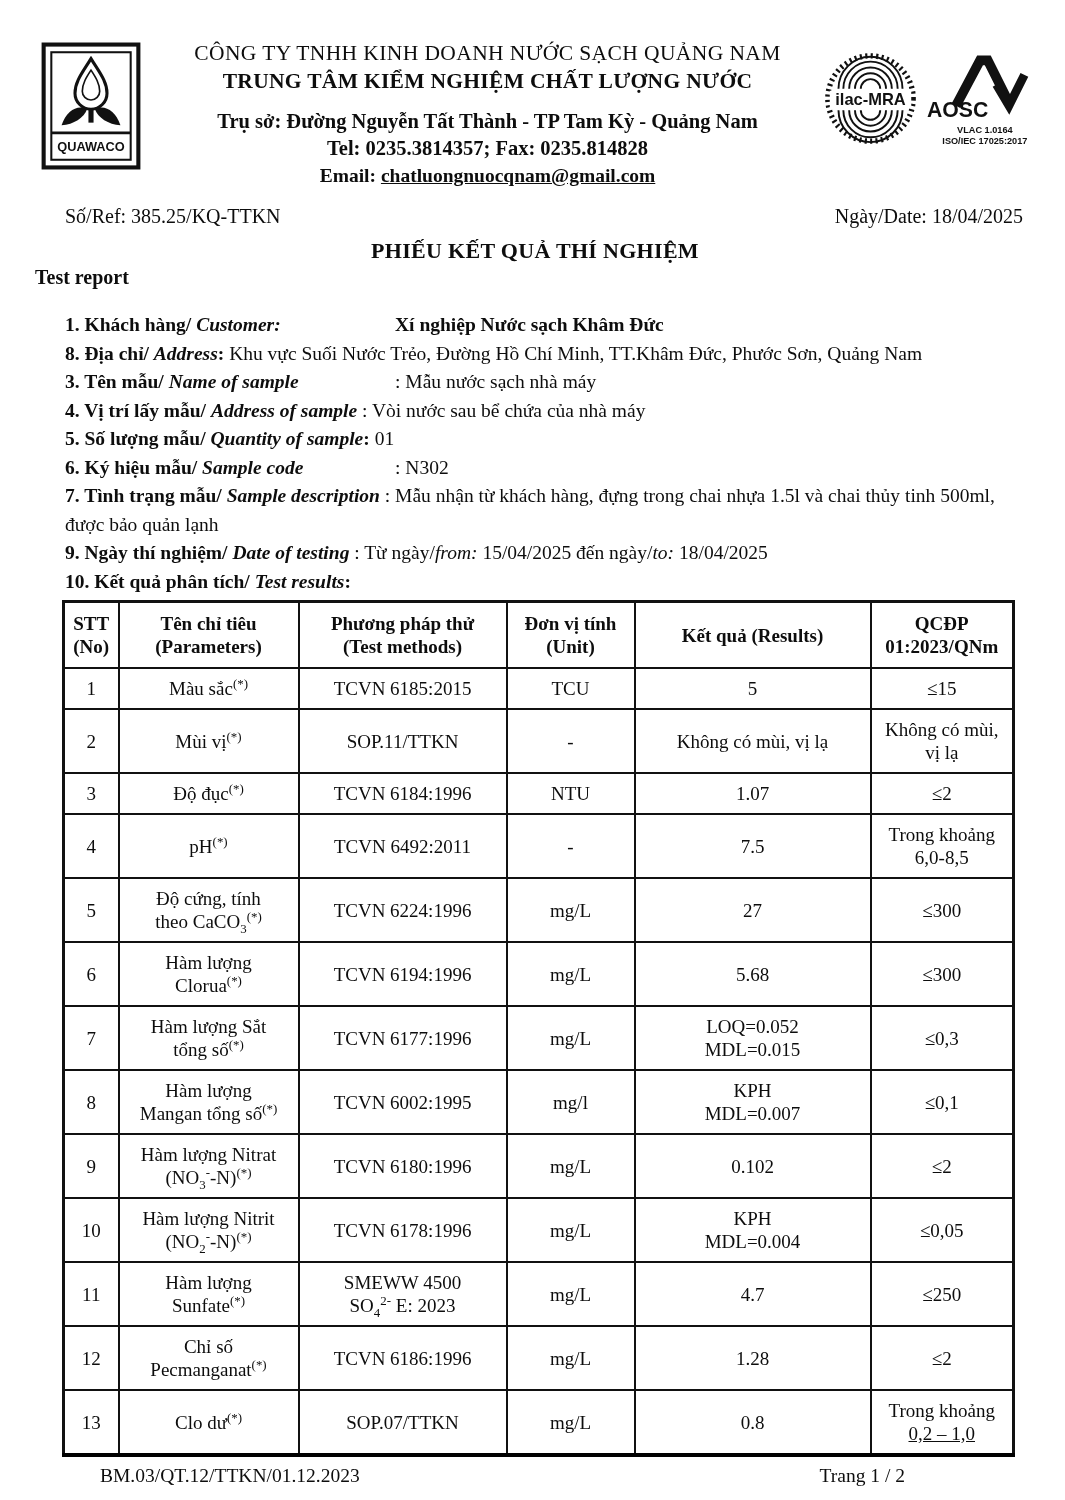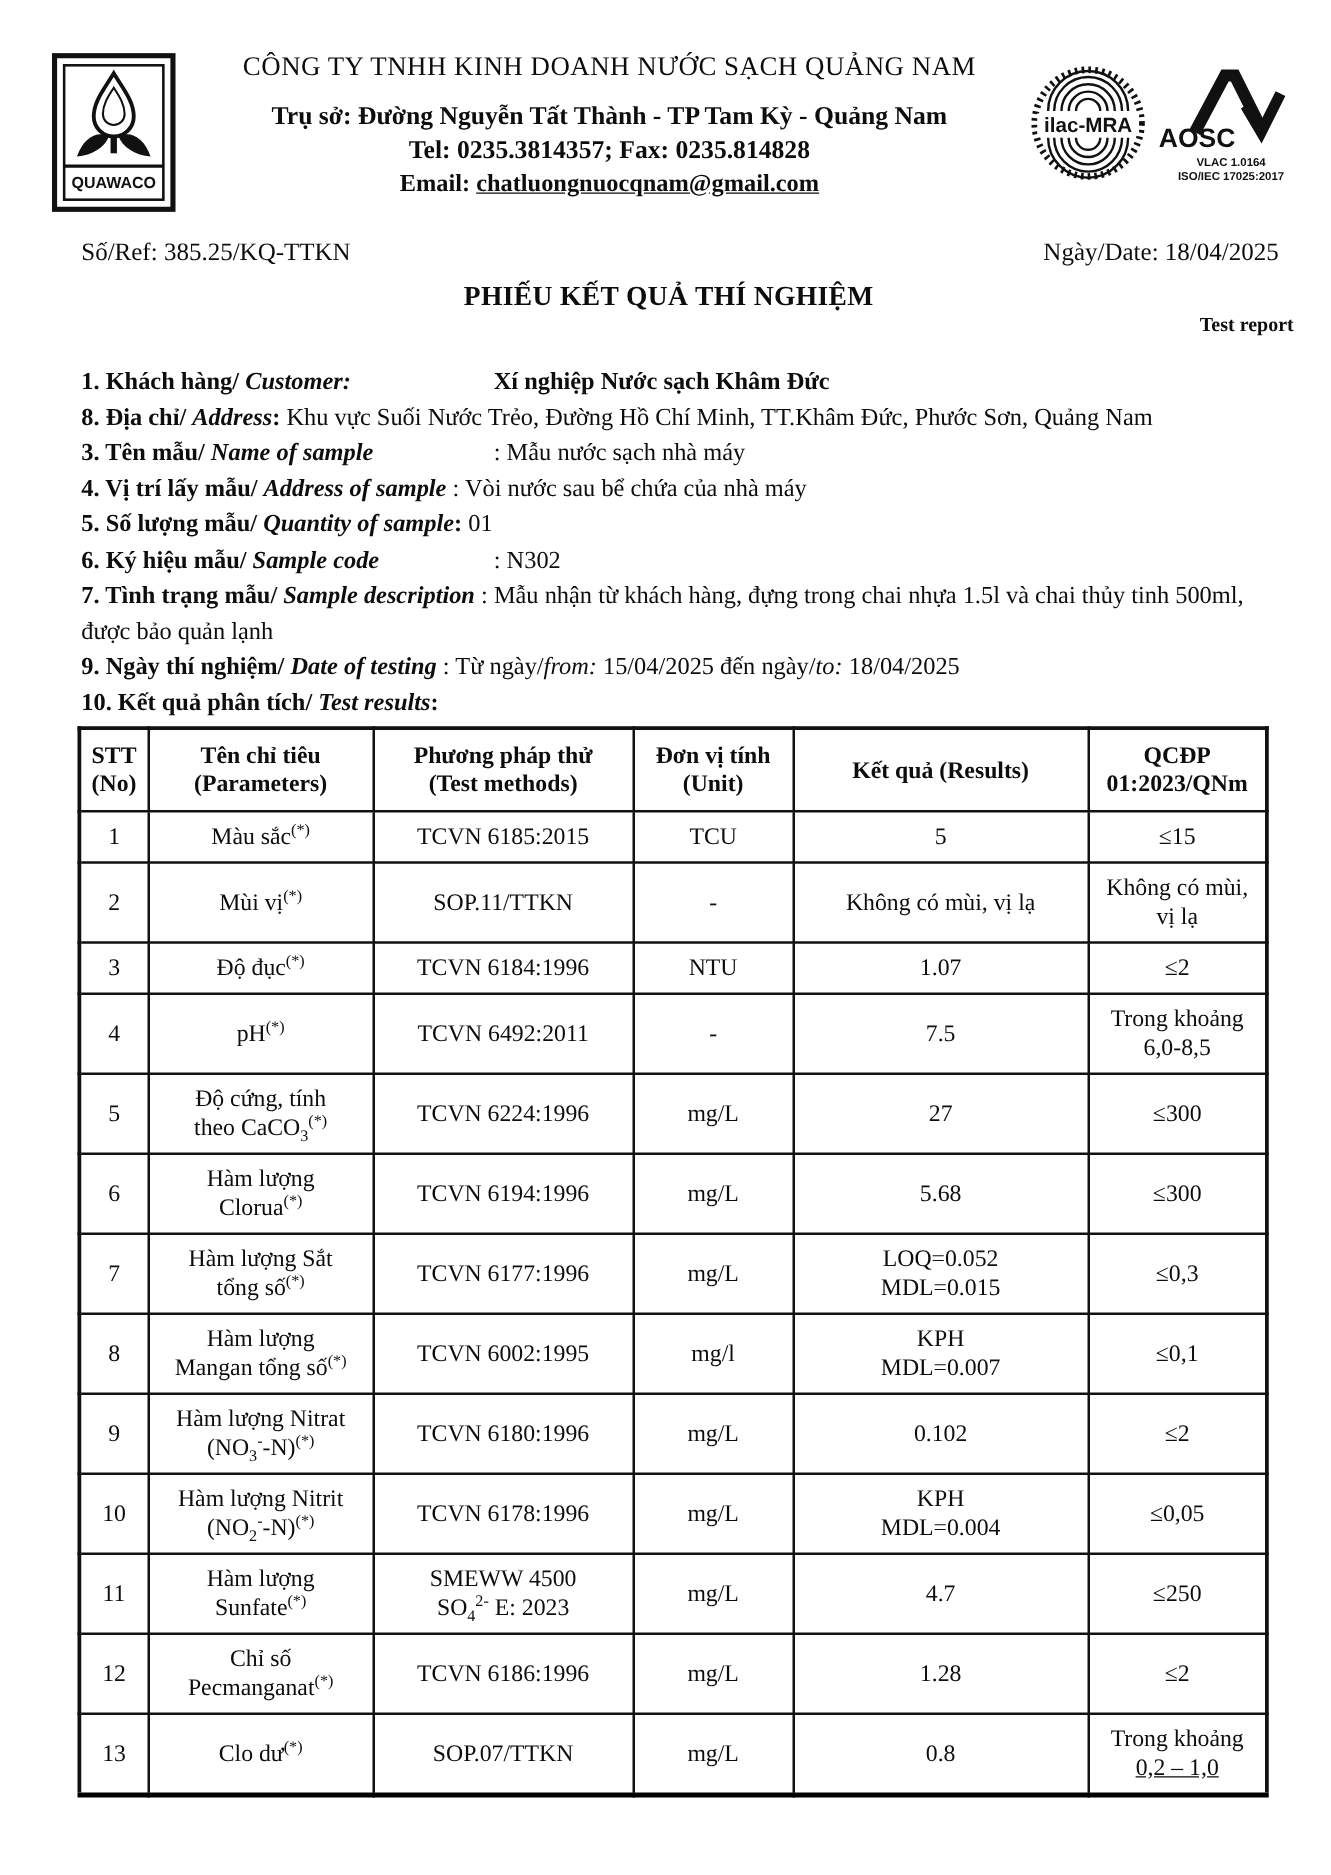--- a/index.html
+++ b/index.html
@@ -18,21 +18,21 @@
   .hdr-line5{font-size:19.5px;font-weight:bold;line-height:27px;}
   .hdr-line5 .email{text-decoration:underline;}
   .logos-right{flex:0 0 212px;display:flex;align-items:center;gap:8px;padding-top:10px;}
 
   
   .ref-row{display:flex;justify-content:space-between;margin-top:16px;
            padding:0 12px 0 30px;font-size:20px;}
 
   
   .title-vi{text-align:center;font-size:22px;font-weight:bold;margin-top:10px;letter-spacing:0.3px;}
-  .title-en{text-align:right;font-size:16px;font-weight:bold;margin-top:2px;}
+  .title-en{text-align:left;font-size:20px;font-weight:bold;margin-top:2px;}
 
   
   .info-list{margin:22px 0 0 30px;font-size:19.5px;line-height:28.5px;width:960px;}
   .info-item{margin:0;}
   .info-label{display:inline-block;}
   .lw-a{min-width:330px;}
   .lw-b{min-width:378px;}
   .b{font-weight:bold;}
   .i{font-style:italic;}
   .u{text-decoration:underline;}
@@ -67,20 +67,21 @@
         <rect x="37" y="52" width="4" height="11" fill="#111"></rect>
         <path d="M16 65 C20 53 29 48.5 36 52.5 C33.5 59 25.5 64.5 16 65 Z" fill="#111"></path>
         <path d="M62 65 C58 53 49 48.5 42 52.5 C44.5 59 52.5 64.5 62 65 Z" fill="#111"></path>
         <line x1="8" y1="71" x2="70" y2="71" stroke="#111" stroke-width="2"></line>
         <text x="39" y="85" text-anchor="middle" font-size="10" font-weight="bold" fill="#111">QUAWACO</text>
       </svg>
     </div>
 
     <div class="hdr-center">
       <div class="hdr-line1">CÔNG TY TNHH KINH DOANH NƯỚC SẠCH QUẢNG NAM</div>
+      <div class="hdr-line2">TRUNG TÂM KIỂM NGHIỆM CHẤT LƯỢNG NƯỚC</div>
       <div class="hdr-line3">Trụ sở: Đường Nguyễn Tất Thành - TP Tam Kỳ -  Quảng Nam</div>
       <div class="hdr-line4">Tel: 0235.3814357; Fax: 0235.814828</div>
       <div class="hdr-line5"><span>Email: </span><span class="email">chatluongnuocqnam@gmail.com</span></div>
     </div>
 
     <div class="logos-right">
       <svg width="97" height="97" viewBox="0 0 100 100">
         <circle cx="50" cy="50" r="44" fill="none" stroke="#111" stroke-width="5.5" stroke-dasharray="2.2,3.4"></circle>
         <path d="M40 40 A10 10 0 0 1 60 40" fill="none" stroke="#111" stroke-width="2"></path>
         <path d="M34 40 A16 16 0 0 1 66 40" fill="none" stroke="#111" stroke-width="2"></path>
@@ -245,14 +246,18 @@
           <td><span>13</span></td>
           <td><span>Clo dư</span><sup>(*)</sup></td>
           <td><span>SOP.07/TTKN</span></td>
           <td><span>mg/L</span></td>
           <td><span>0.8</span></td>
           <td><span>Trong khoảng</span><br><span class="u">0,2 – 1,0</span></td>
         </tr>
       </tbody>
   </table>
 
+  <div class="foot">
+    <span>BM.03/QT.12/TTKN/01.12.2023</span>
+    <span>Trang 1 / 2</span>
+  </div>
 
 </div>
 
 </body></html>

